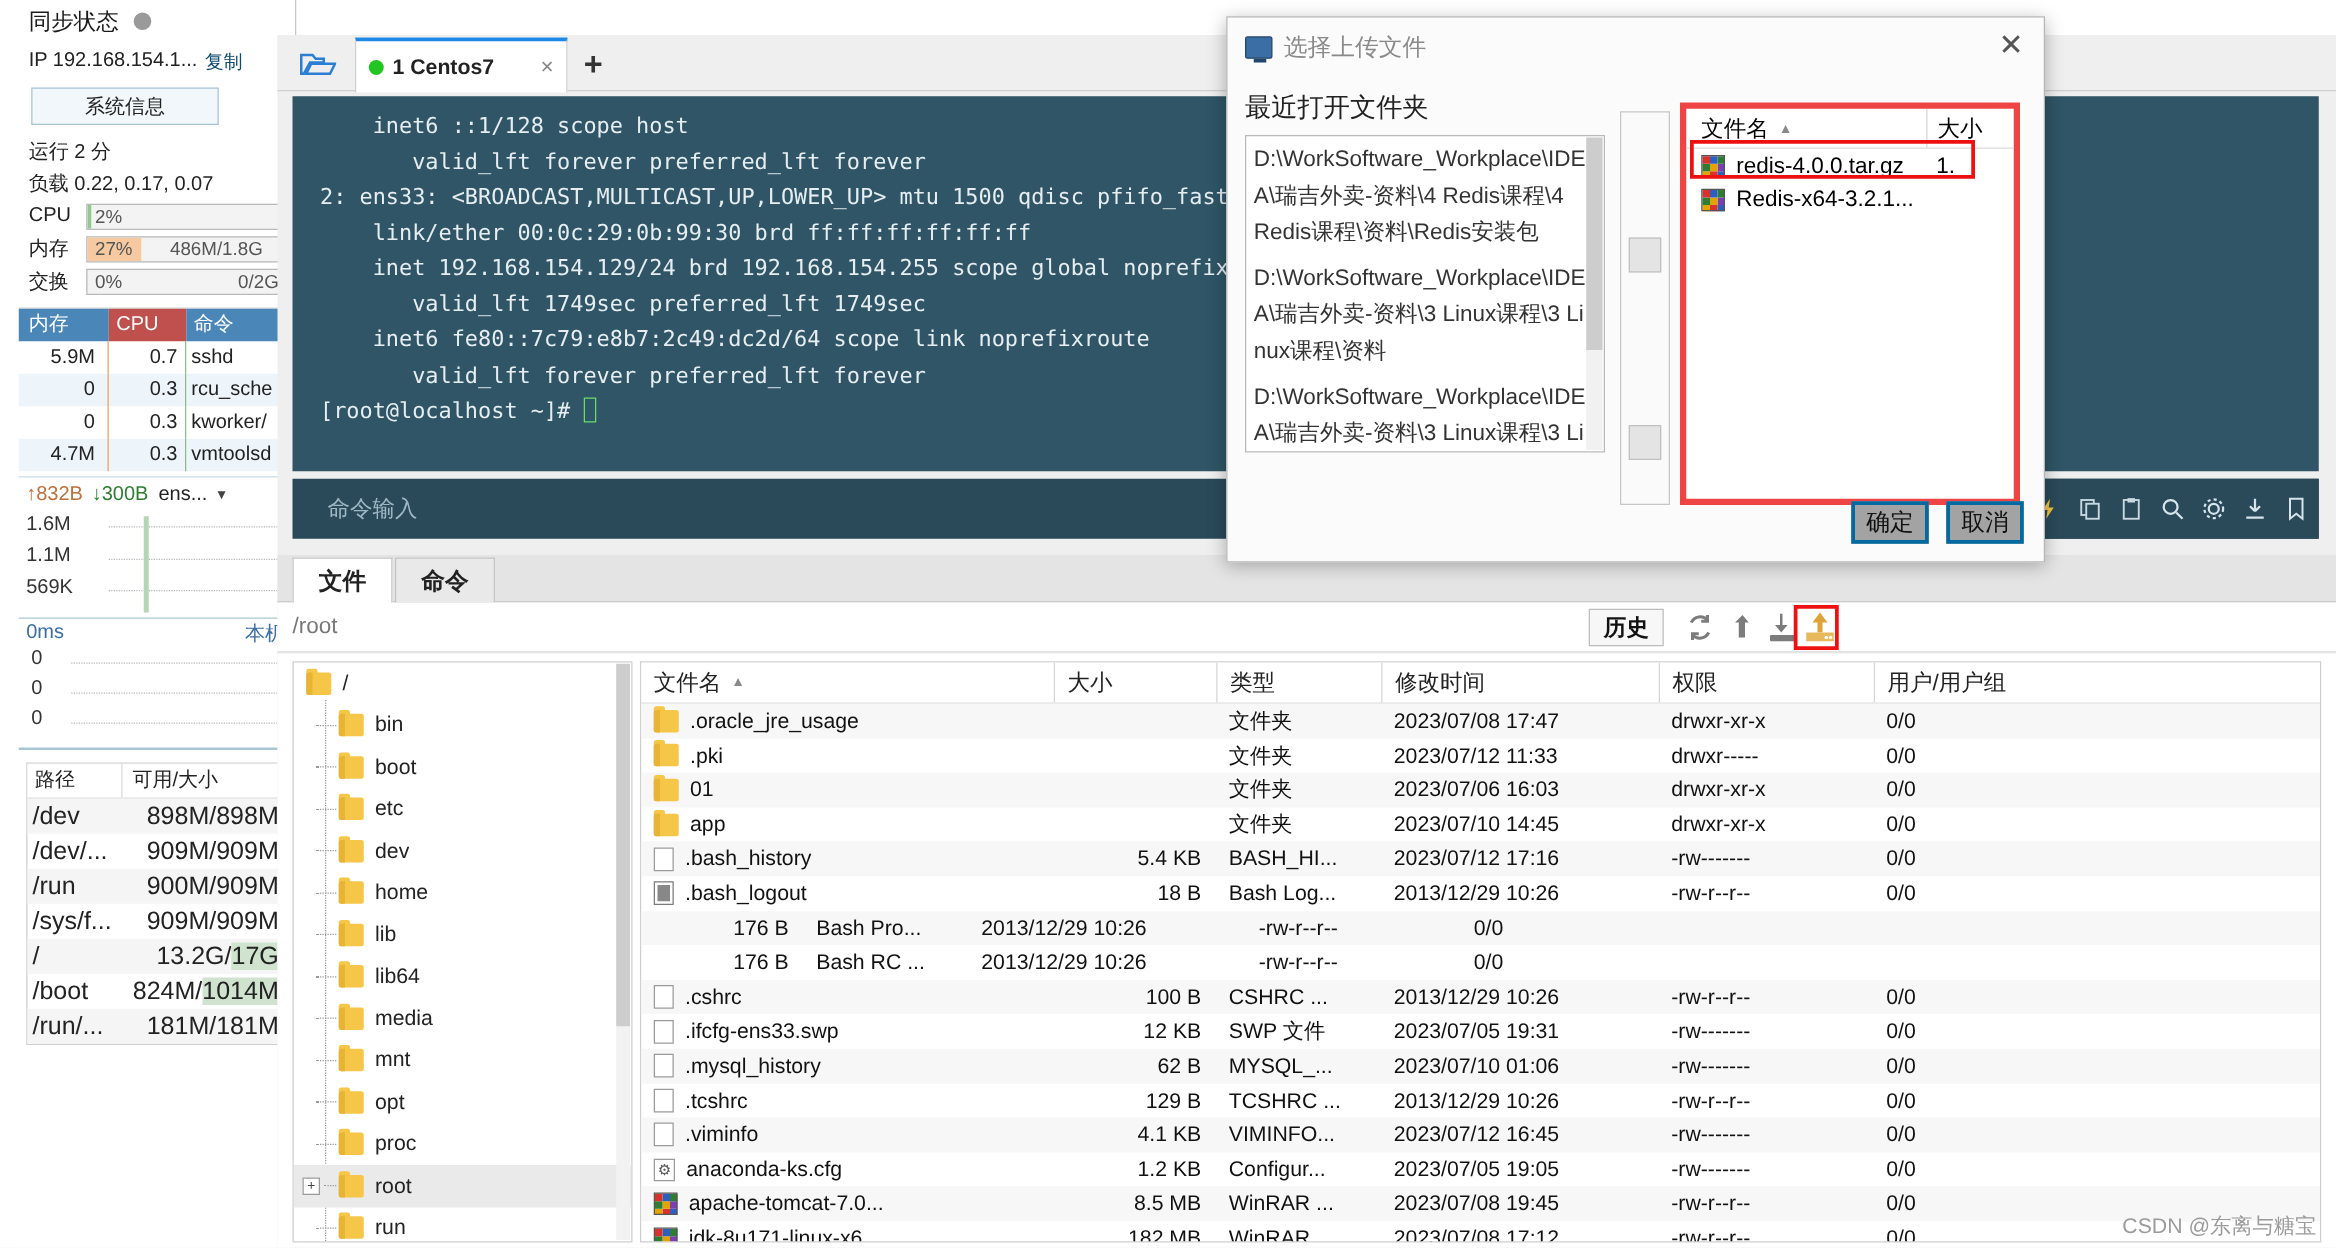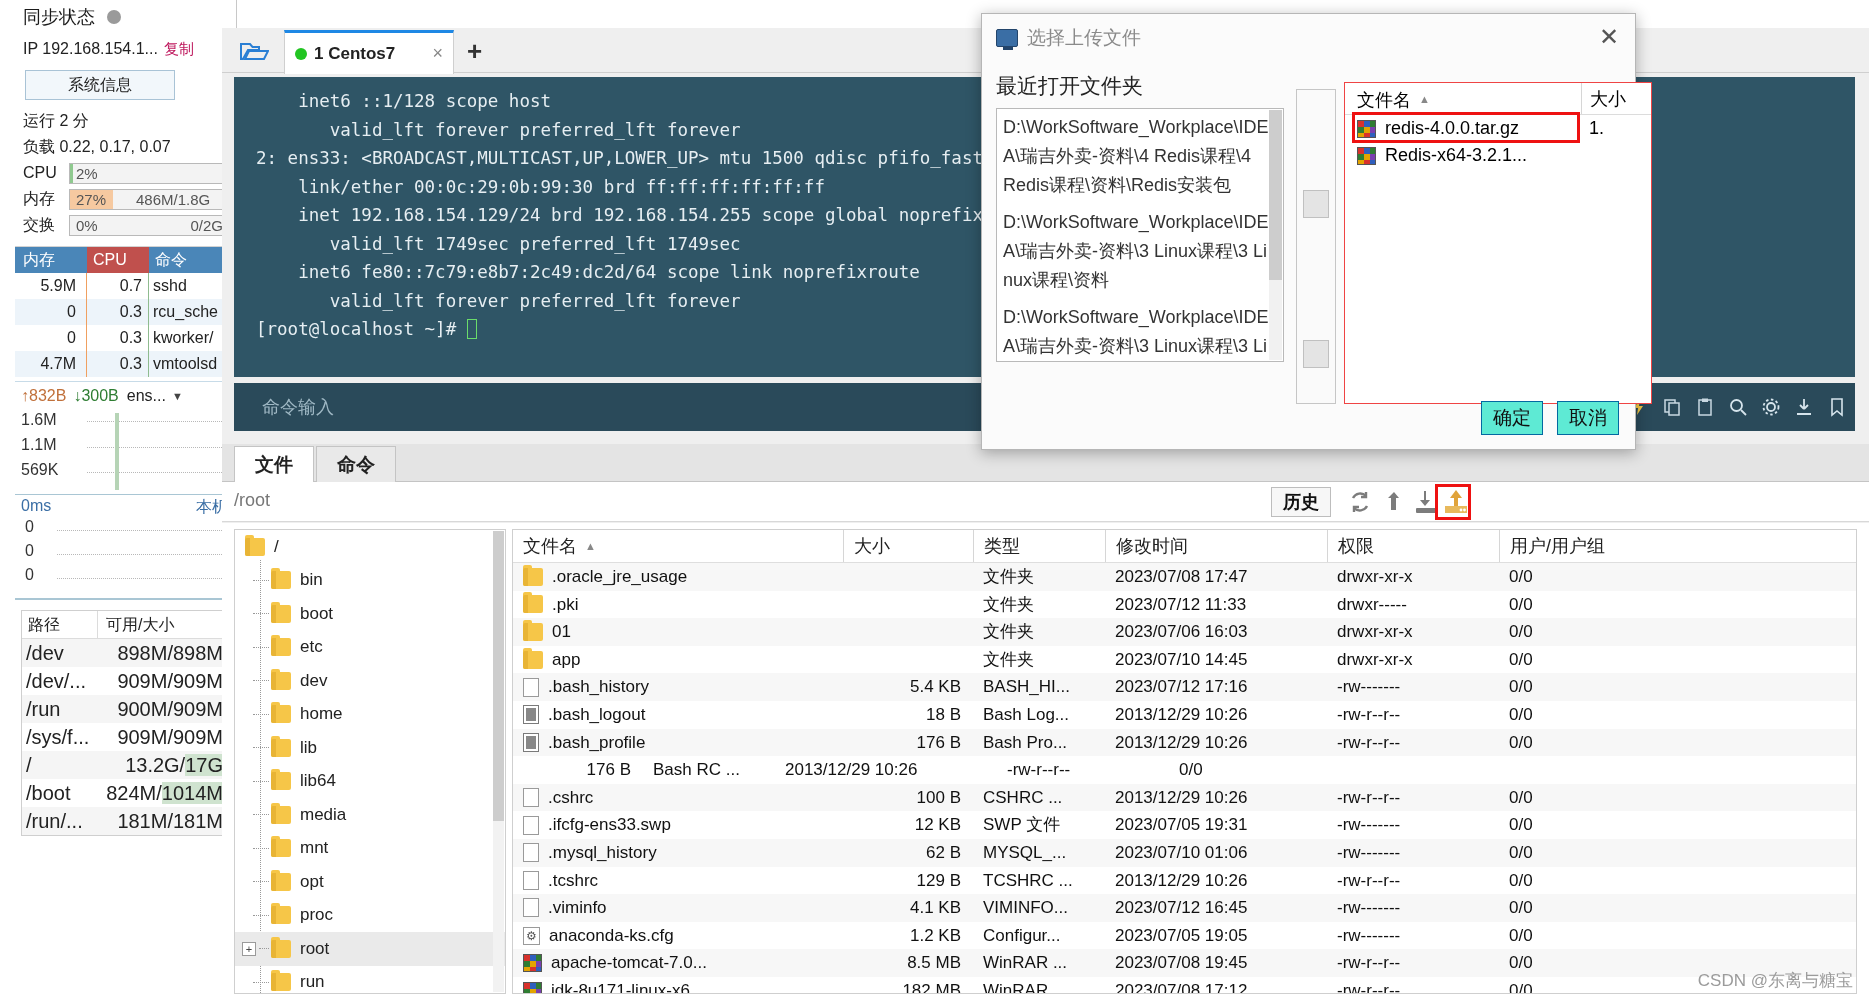--- a/index.html
+++ b/index.html
@@ -17,21 +17,21 @@
     background: #ffffff; border-right: 1px solid #c8c8c8;
     font-size: 16px; color: #222;
   }
   .sb-row { display: flex; align-items: center; padding: 0 8px; }
   .sb-title { height: 34px; font-size: 18px; color: #1a1a1a; }
   .dot-gray {
     display: inline-block; width: 14px; height: 14px; border-radius: 50%;
     background: #9a9a9a; margin-left: 12px;
   }
   .sb-ip { height: 30px; font-size: 16px; }
-  .sb-ip .copy { color: #be185d; margin-left: 6px; font-size: 15px; cursor: pointer; }
+  .sb-ip .copy { color: #0c4a6e; margin-left: 6px; font-size: 15px; cursor: pointer; }
   .sysinfo-btn {
     margin: 6px 10px 8px 10px; height: 30px; width: 150px;
     background: #f2f7fb; border: 1px solid #a9c3d6;
     font-size: 16px; color: #222; display: flex; align-items: center; justify-content: center;
     cursor: pointer;
   }
   .sb-line { height: 26px; font-size: 16px; }
   .meter-row { display: flex; align-items: center; height: 26px; padding: 0 6px 0 8px; gap: 6px; }
   .meter-label { width: 40px; font-size: 16px; flex: 0 0 auto; }
   .meter {
@@ -241,34 +241,34 @@
   }
   #recent-list .entry { margin-bottom: 8px; word-break: break-all; }
   #recent-scroll { position: absolute; right: 1px; top: 1px; bottom: 1px; width: 13px; background: #f1f1f1; }
   #recent-scroll .thumb { position: absolute; left: 0; right: 0; top: 0; height: 170px; background: #cdcdcd; }
 
   #dlg-mid { position: absolute; left: 314px; top: 75px; width: 40px; height: 315px;
              border: 1px solid #c6c6c6; background: #fafafa; }
   #dlg-mid .box { position: absolute; left: 6px; width: 26px; height: 28px; background: #e4e4e4;
                   border: 1px solid #c0c0c0; }
 
-  #dlg-files { position: absolute; left: 362px; top: 68px; width: 308px; height: 322px;
-               border: 1px solid #ef4444; background: #fff; overflow: hidden; }
+  #dlg-files { position: absolute; left: 362px; top: 68px; width: 272px; height: 322px;
+               border: 5px solid #ef4444; background: #fff; overflow: hidden; }
   #dlg-files .dh { display: flex; height: 32px; font-size: 18px; border-bottom: 1px solid #dcdcdc; }
   #dlg-files .dh .n { flex: 1; padding-left: 12px; line-height: 32px; }
   #dlg-files .dh .s { width: 70px; padding-left: 8px; line-height: 32px; border-left: 1px solid #d6d6d6; }
   .dlg-frow { display: flex; align-items: center; height: 27px; font-size: 18px; padding-left: 12px;
               cursor: pointer; }
   .dlg-frow .nm { flex: 1; white-space: nowrap; overflow: hidden; }
   .dlg-frow .sz { width: 70px; padding-left: 8px; }
   #dlg-file-hl { position: absolute; left: 370px; top: 98px; width: 228px; height: 31px;
                  border: 3px solid #ee1111; pointer-events: none; }
 
   #dlg-buttons { position: absolute; right: 16px; bottom: 14px; display: flex; gap: 14px; }
-  .dlg-btn { width: 62px; height: 34px; border: 1px solid #0369a1; background: #5eead4;
+  .dlg-btn { width: 62px; height: 34px; border: 3px solid #0369a1; background: #a3a3a3;
              font-size: 19px; color: #111; display: flex; align-items: center;
              justify-content: center; cursor: pointer; }
 
   
   #watermark { position: absolute; right: 16px; bottom: 6px; font-size: 17px; color: #9b9b9b; }
 </style>
 </head>
 <body>
 
 <div id="root">
@@ -690,24 +690,20 @@
                 <span class="fico doc2"></span>
                 <span>.bash_logout</span>
               </div>
               <div class="col-size">18 B</div>
               <div class="col-type">Bash Log...</div>
               <div class="col-time">2013/12/29 10:26</div>
               <div class="col-perm">-rw-r--r--</div>
               <div class="col-user">0/0</div>
             </div>
             <div class="fl-row">
-              <div class="col-name">
-                <span class="fico doc2"></span>
-                <span>.bash_profile</span>
-              </div>
               <div class="col-size">176 B</div>
               <div class="col-type">Bash Pro...</div>
               <div class="col-time">2013/12/29 10:26</div>
               <div class="col-perm">-rw-r--r--</div>
               <div class="col-user">0/0</div>
             </div>
             <div class="fl-row">
               <div class="col-size">176 B</div>
               <div class="col-type">Bash RC ...</div>
               <div class="col-time">2013/12/29 10:26</div>

